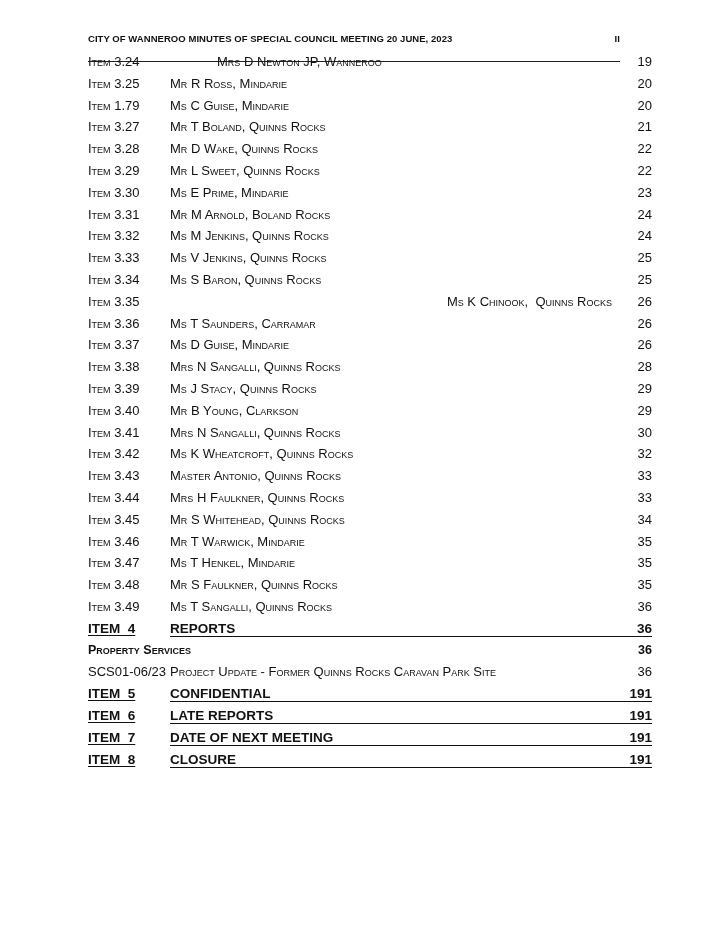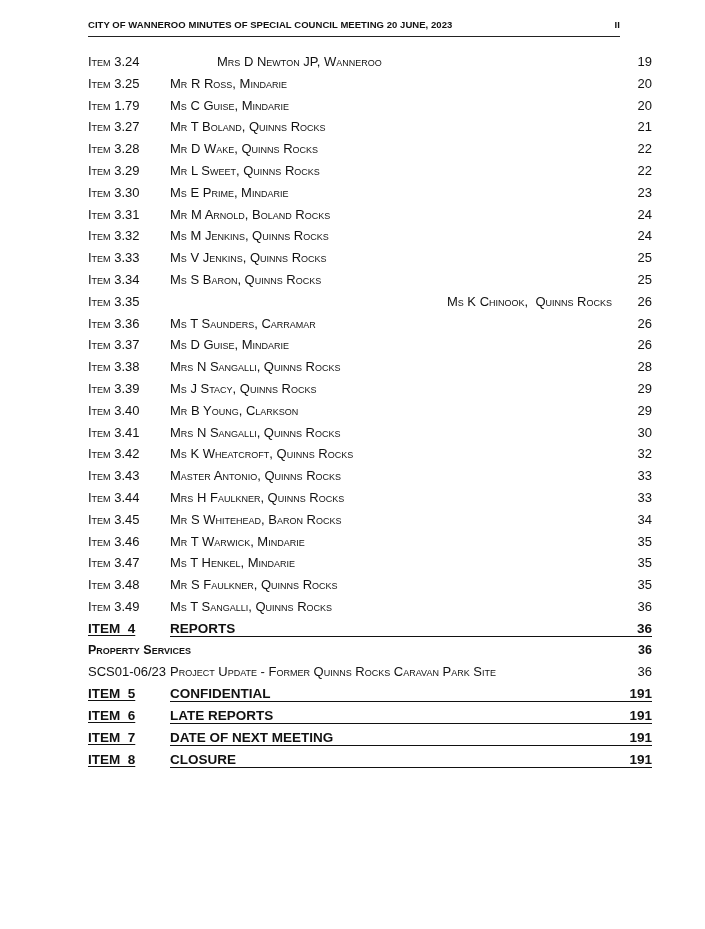--- a/index.html
+++ b/index.html
@@ -1,24 +1,24 @@
 <!DOCTYPE html>
 <html><head>
 <meta charset="utf-8">
 <style>
   html, body { margin: 0; padding: 0; background: #ffffff; }
   body {
     width: 705px; height: 929px; position: relative; overflow: hidden;
     font-family: "Liberation Sans", sans-serif; color: #111;
   }
   .header {
-    position: absolute; left: 88px; top: 19px; width: 532px;
+    position: absolute; left: 88px; top: 33px; width: 532px;
     display: flex; justify-content: space-between; align-items: center;
     font-size: 9.5px; font-weight: bold; letter-spacing: 0.05px;
-    border-bottom: 1.3px solid #222; padding-bottom: 6px;
+    border-bottom: 1.3px solid #222; padding-bottom: 17px;
   }
   .toc { position: absolute; left: 88px; top: 54px; width: 564px; }
   .row {
     display: flex; align-items: baseline; height: 21.8px;
     font-size: 13px;
   }
   .num { width: 82px; flex-shrink: 0; font-variant: small-caps; }
   .title { flex: 1; font-variant: small-caps; }
   .page { width: 40px; text-align: right; flex-shrink: 0; }
   .row.major { font-weight: bold; font-size: 13.5px; }
@@ -142,21 +142,21 @@
         <span class="title" style="white-space: pre;">Master Antonio, Quinns Rocks</span>
         <span class="page">33</span>
       </div>
       <div class="row">
         <span class="num">Item 3.44</span>
         <span class="title" style="white-space: pre;">Mrs H Faulkner, Quinns Rocks</span>
         <span class="page">33</span>
       </div>
       <div class="row">
         <span class="num">Item 3.45</span>
-        <span class="title" style="white-space: pre;">Mr S Whitehead, Baron Rocks</span>
+        <span class="title" style="white-space: pre;">Mr S Whitehead, Quinns Rocks</span>
         <span class="page">34</span>
       </div>
       <div class="row">
         <span class="num">Item 3.46</span>
         <span class="title" style="white-space: pre;">Mr T Warwick, Mindarie</span>
         <span class="page">35</span>
       </div>
       <div class="row">
         <span class="num">Item 3.47</span>
         <span class="title" style="white-space: pre;">Ms T Henkel, Mindarie</span>

